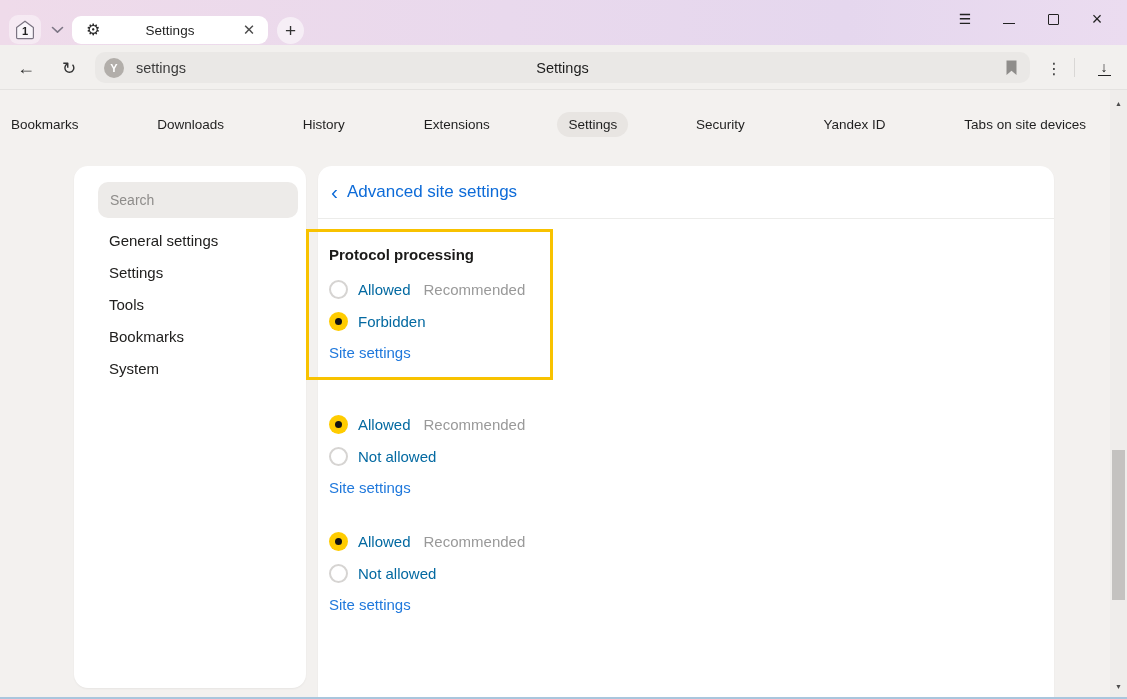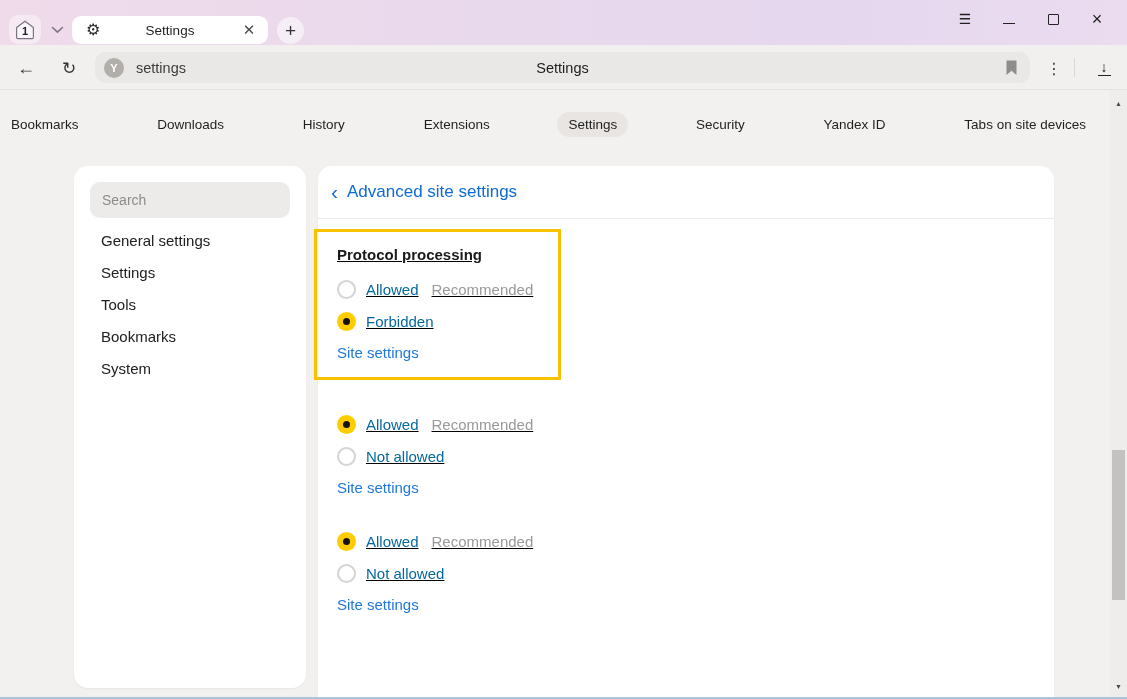--- a/index.html
+++ b/index.html
@@ -57,35 +57,35 @@
   .dl-icon .base { width:13px; height:0; border-bottom:1.6px solid #222; margin-top:2px; }
 
   
   .content { position:absolute; top:90px; left:0; right:0; bottom:0; background:#f3f1ef; }
   .page-nav { position:absolute; top:22px; left:0; right:30px; display:flex; justify-content:space-between;
     align-items:center; gap:4px; }
   .nav-item { font-size:13.5px; color:#1f1f1f; padding:5px 11px; border-radius:14px; cursor:pointer; white-space:nowrap; }
   .nav-item.selected { background:#e8e5e2; }
 
   .sidebar { position:absolute; left:74px; top:76px; width:232px; height:522px; background:#fff;
-    border-radius:14px; box-shadow:0 1px 2px rgba(0,0,0,.05); }
+    border-radius:14px; box-shadow:0 1px 2px rgba(0,0,0,.05);padding-left:8px; }
   .search-input { display:block; margin:16px 16px 0; width:200px; height:36px; background:#edebe9;
     border:none; border-radius:10px; font-family:inherit; font-size:14px; color:#1f1f1f; padding:0 12px; outline:none; }
   .search-input::placeholder { color:#8e8c8a; }
   .sidebar-list { margin-top:6px; }
   .sidebar-item { height:32px; display:flex; align-items:center; padding-left:27px; font-size:15px;
     color:#21201f; cursor:pointer; }
 
   .main-panel { position:absolute; left:318px; top:76px; width:736px; height:545px; background:#fff;
     border-radius:14px; box-shadow:0 1px 2px rgba(0,0,0,.05); }
   .panel-header { height:53px; display:flex; align-items:center; padding-left:13px;
     border-bottom:1px solid #ececea; }
   .back-link { display:flex; align-items:center; color:var(--link-header,#0d6bd8); font-size:17px; cursor:pointer; }
   .back-chevron { font-size:21px; margin-right:9px; line-height:1; padding-bottom:2px; }
-  .panel-body { padding:10px 19px 0;text-decoration:underline; }
+  .panel-body { padding:10px 11px 0; }
 
   .highlight-box { width:247px; border:3px solid var(--highlight-border,#f8c200);
     margin-left:-23px; padding:14px 0 15px 20px; }
   .section { }
   .section + .section, .highlight-box + .section { margin-top:28px; }
   .section-title { font-size:15px; font-weight:bold; color:#1b1a19; margin-bottom:10px; }
   .option-row { display:flex; align-items:center; height:32px; cursor:pointer; }
   .radio { width:19px; height:19px; border-radius:50%; margin-right:10px; flex:0 0 auto; position:relative; }
   .radio.off { background:#fff; border:2px solid #d6d4d2; }
   .radio.on { background:var(--radio-selected,#ffcc00); }

